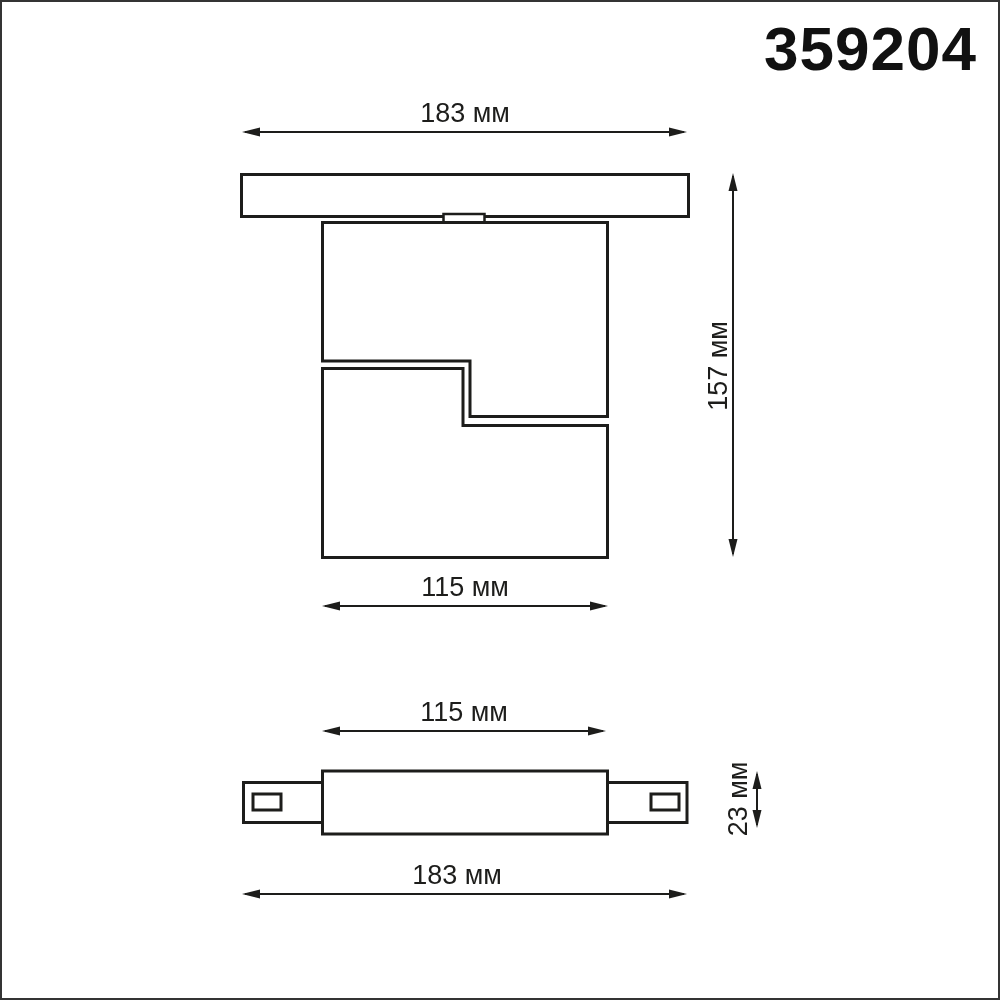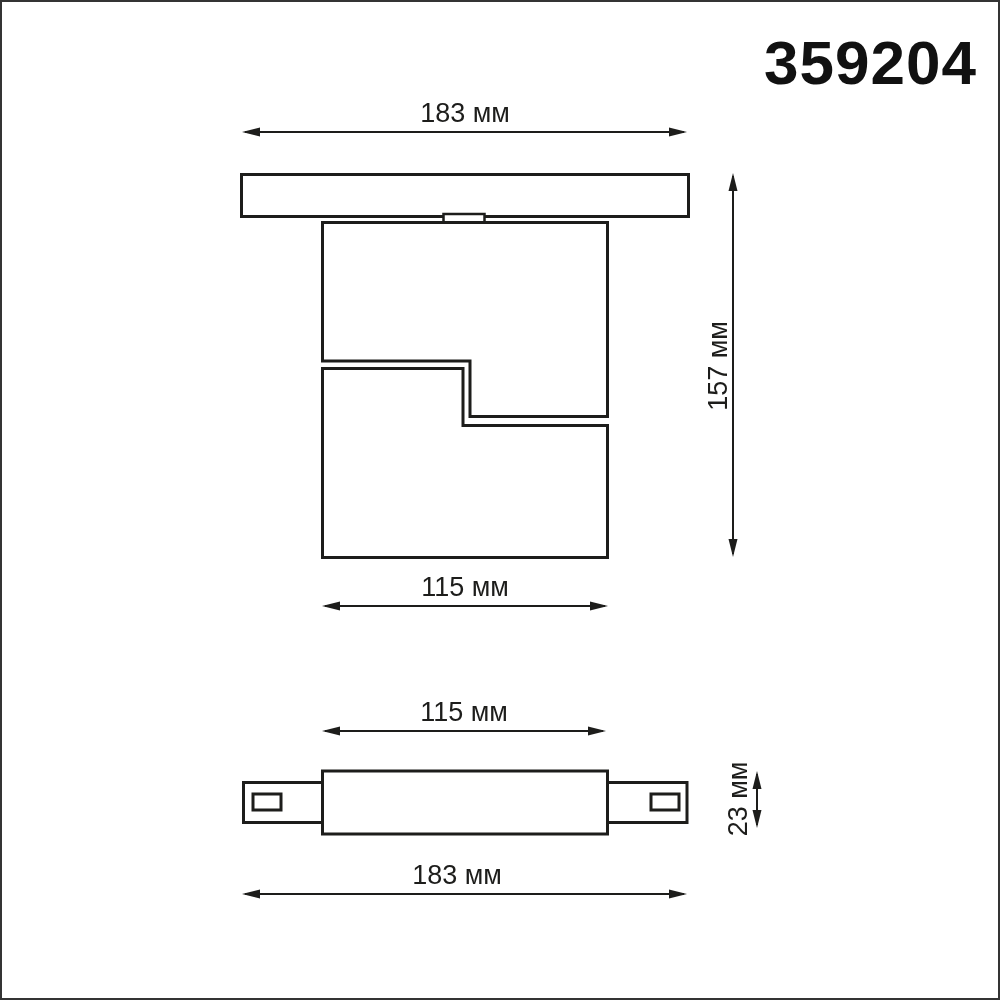--- a/index.html
+++ b/index.html
@@ -17,21 +17,21 @@
   }
   .frame {
     position: absolute;
     left: 0; top: 0;
     width: 996px; height: 996px;
     border: 2px solid #343434;
     pointer-events: none;
   }
   .product-code {
     position: absolute;
-    top: 32px;
+    top: 18px;
     right: 23px;
     font-size: 62px;
     font-weight: bold;
     letter-spacing: 1px;
     color: #111111;
     line-height: 1;
   }
   svg.drawing {
     position: absolute;
     left: 0; top: 0;

